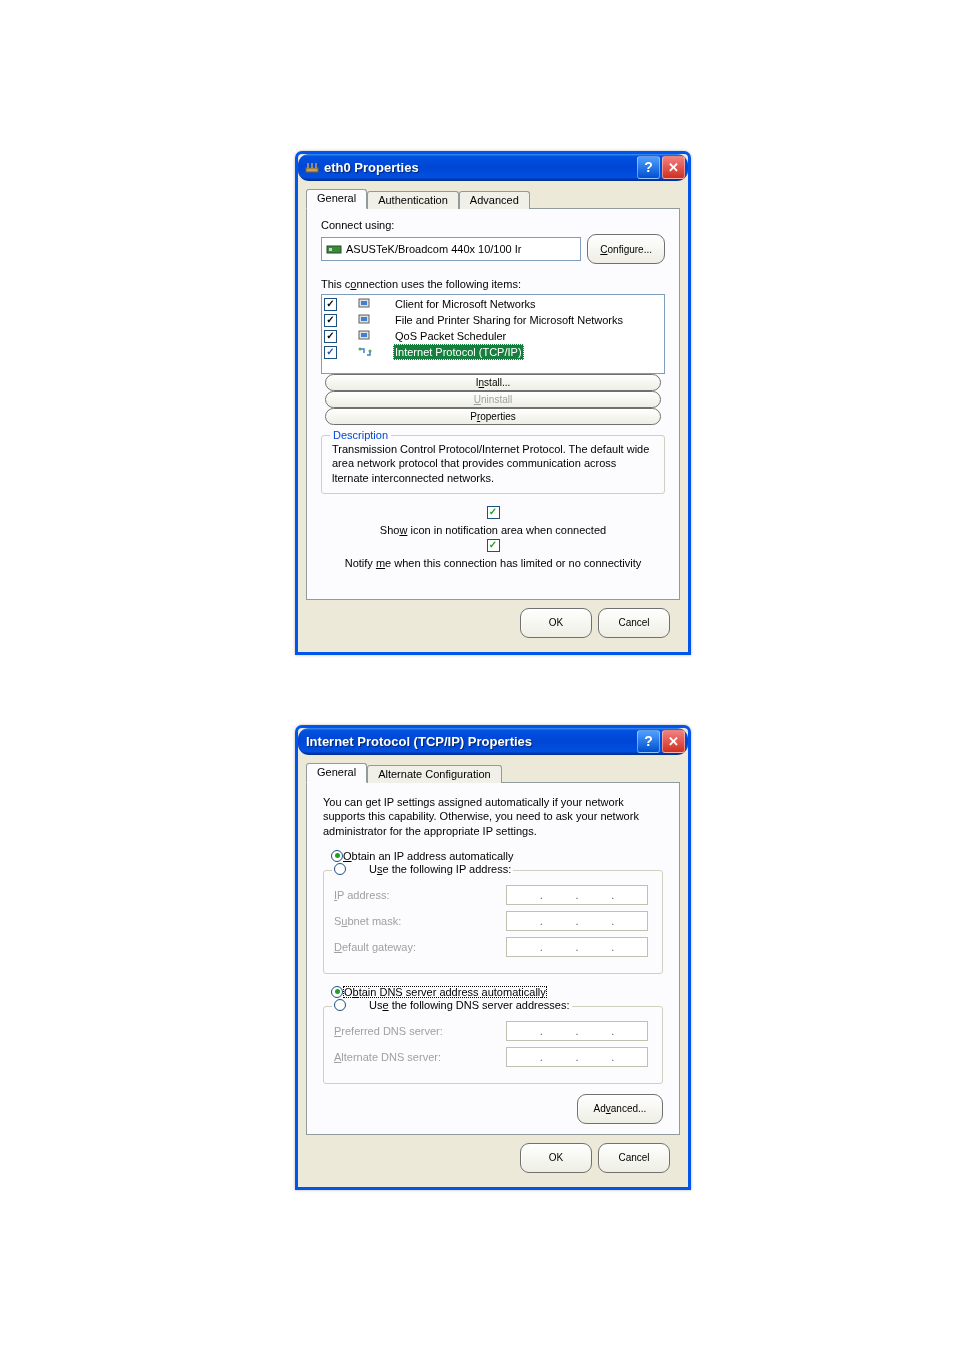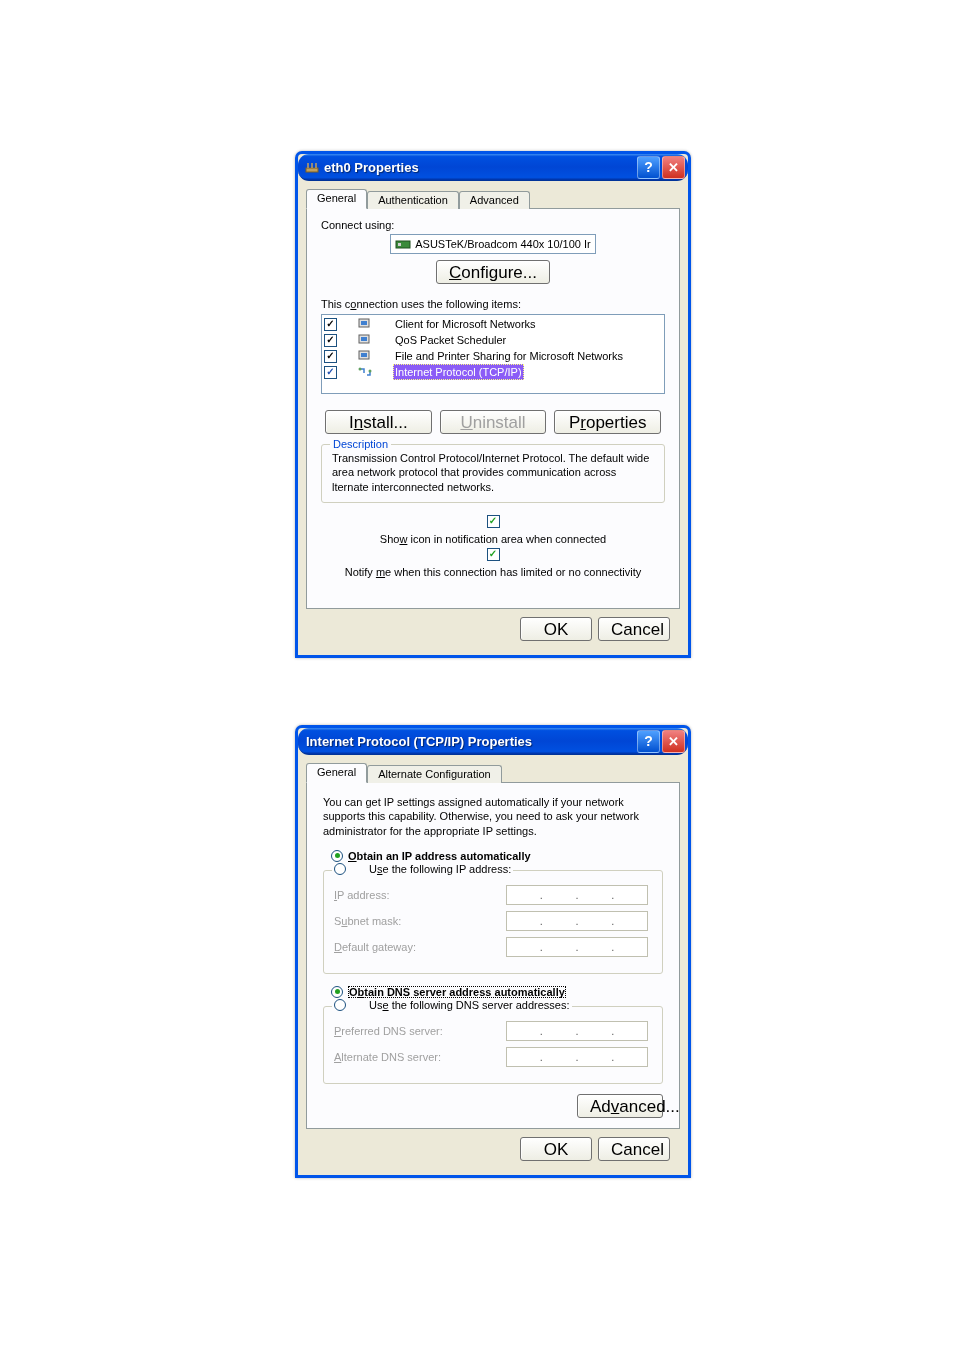--- a/index.html
+++ b/index.html
@@ -94,41 +94,40 @@
     position: relative;
     z-index: 1;
   }
   .field-label {
     margin-bottom: 3px;
   }
   .adapter-row {
     display: flex;
     gap: 6px;
     align-items: center;
-    flex-direction: column;
   }
   .adapter-box {
     flex: 1;
     border: 1px solid #7f9db9;
     background: white;
     padding: 2px 4px;
     height: 18px;
     display: flex;
     align-items: center;
     gap: 4px;
     font-size: 11px;
   }
   .xp-button {
     border: 1px solid #707070;
     background: linear-gradient(to bottom, #ffffff, #eeeee4);
-    border-radius: 3px;
+    border-radius: 9px;
     padding: 2px 12px;
     font-family: Tahoma, sans-serif;
-    font-size: 17px;
-    height: 24px;
+    font-size: 10px;
+    height: 30px;
     box-shadow: inset 1px 1px 0 rgba(255,255,255,0.7);
     min-width: 70px;
   }
   .xp-button.disabled {
     color: #a0a0a0;
   }
   .item-list {
     border: 1px solid #7f9db9;
     background: white;
     padding: 1px 2px;
@@ -140,21 +139,21 @@
     align-items: center;
     gap: 20px;
     padding: 0;
     font-size: 11px;
     line-height: 16px;
   }
   .list-row .lbl {
     padding: 0px 2px;
   }
   .list-row.selected .lbl {
-    background: #8b5cf6;
+    background: #15803d;
     color: white;
     outline: 1px dotted #ffff80;
     outline-offset: -1px;
   }
   .chk {
     width: 13px;
     height: 13px;
     border: 1px solid #1c5180;
     background: white;
     display: inline-flex;
@@ -172,21 +171,22 @@
   .chk.black.checked::after { color: #000; }
   .chk.sel.checked::after { color: #2050b0; }
   .mini-icon {
     width: 16px;
     height: 14px;
     display: inline-block;
   }
   .btn-row {
     display: flex;
     justify-content: space-between;
-    margin-top: 16px;
+    margin-top: 0;
+    flex-direction: column;
   }
   .btn-row .xp-button { flex:1; margin: 0 4px; }
   .fieldset {
     border: 1px solid #d0d0bf;
     border-radius: 3px;
     margin-top: 10px;
     padding: 6px 10px 8px 10px;
     position: relative;
   }
   .fieldset-legend {
@@ -215,24 +215,22 @@
   .bottom-buttons .xp-button { width: 72px; }
   .underline { text-decoration: underline; }
   .intro-text {
     font-size: 11px;
     margin-bottom: 12px;
     line-height: 1.3;
   }
   .radio-row {
     display: flex;
     align-items: center;
-    gap: 5px;
     font-size: 11px;
     margin: 3px 0;
-    font-weight: bold;
   }
   .radio {
     width: 12px;
     height: 12px;
     border: 1px solid #1c5180;
     border-radius: 50%;
     background: white;
     display: inline-flex;
     align-items: center;
     justify-content: center;
@@ -339,29 +337,29 @@
               <rect x="4" y="4" width="6" height="4" fill="#4080d0"></rect>
             </svg>
           <span class="lbl">Client for Microsoft Networks</span>
         </div>
         <div class="list-row">
           <span class="chk black checked"></span>
           <svg class="mini-icon" viewBox="0 0 16 14">
               <rect x="2" y="2" width="10" height="8" fill="#e0e0e0" stroke="#606060"></rect>
               <rect x="4" y="4" width="6" height="4" fill="#4080d0"></rect>
             </svg>
-          <span class="lbl">QoS Packet Scheduler</span>
+          <span class="lbl">File and Printer Sharing for Microsoft Networks</span>
         </div>
         <div class="list-row">
           <span class="chk black checked"></span>
           <svg class="mini-icon" viewBox="0 0 16 14">
               <rect x="2" y="2" width="10" height="8" fill="#e0e0e0" stroke="#606060"></rect>
               <rect x="4" y="4" width="6" height="4" fill="#4080d0"></rect>
             </svg>
-          <span class="lbl">File and Printer Sharing for Microsoft Networks</span>
+          <span class="lbl">QoS Packet Scheduler</span>
         </div>
         <div class="list-row selected">
           <span class="chk sel checked"></span>
           <svg class="mini-icon" viewBox="0 0 16 14">
               <path d="M3 4 L7 4 L7 8 M10 10 L13 10 L13 6" stroke="#4080d0" stroke-width="1.5" fill="none"></path>
               <circle cx="3" cy="4" r="1.5" fill="#60a060"></circle>
               <circle cx="13" cy="6" r="1.5" fill="#60a060"></circle>
             </svg>
           <span class="lbl">Internet Protocol (TCP/IP)</span>
         </div>

